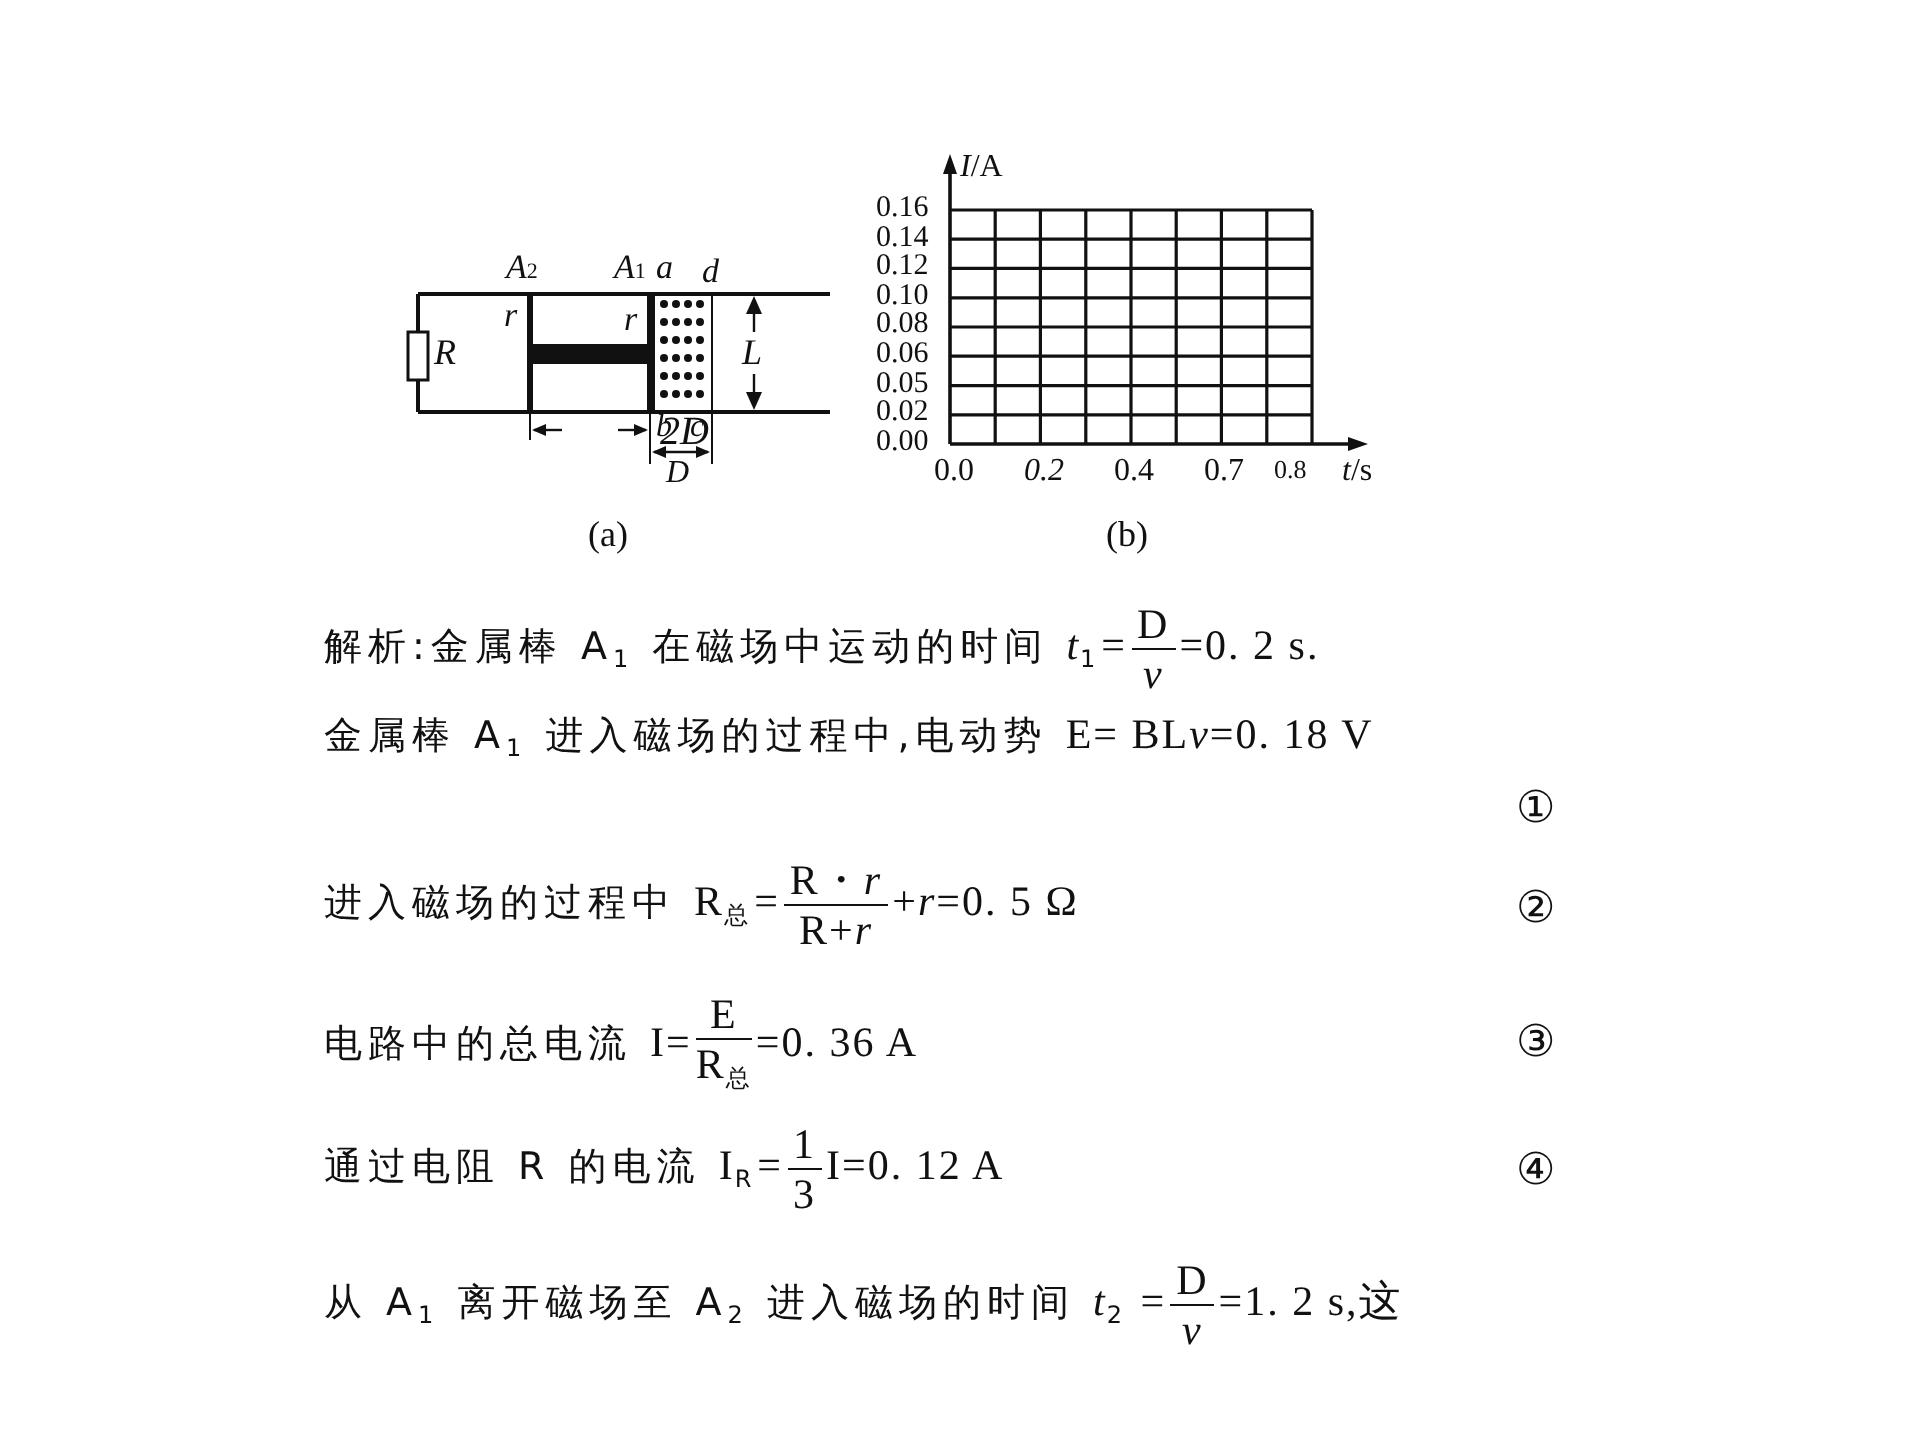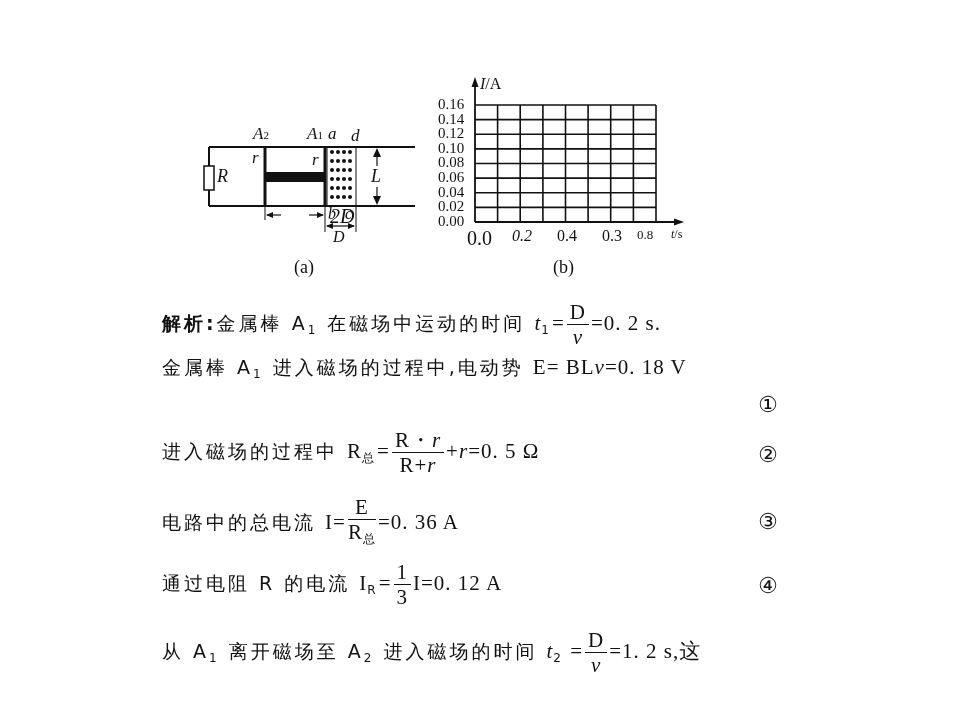--- a/index.html
+++ b/index.html
@@ -8,21 +8,21 @@
   .abs { position:absolute; }
   .serif { font-family:"Liberation Serif", "DejaVu Serif", serif; }
   .it { font-style:italic; }
   .line { position:absolute; left:162px; font-size:19px; letter-spacing:3px; white-space:nowrap; font-family:"DejaVu Sans", sans-serif; }
   .math { font-family:"Liberation Serif", serif; letter-spacing:1px; font-size:21px; }
   .frac { display:inline-block; vertical-align:middle; text-align:center; margin:0 2px; }
   .frac .num { display:block; border-bottom:1.5px solid #111; padding:0 3px; line-height:24px; }
   .frac .den { display:block; line-height:24px; }
   .sub { font-size:12px; vertical-align:-4px; }
   .circ { position:absolute; left:758px; font-size:22px; font-family:"DejaVu Sans", sans-serif; }
-  .bold { font-weight:bold;text-align:right; }
+  .bold { font-weight:normal;text-align:right; }
 </style>
 </head>
 <body>
 
 <div class="abs" style="left:195px;top:120px;width:220px;height:160px;">
   <svg width="220" height="160" viewBox="0 0 220 160">
 
     <line x1="14" y1="27" x2="220" y2="27" stroke="#111" stroke-width="2"></line>
     <line x1="14" y1="86" x2="220" y2="86" stroke="#111" stroke-width="2"></line>
 
@@ -126,31 +126,31 @@
   </svg>
   <span class="abs serif" style="left:50px;top:0px;font-size:16px;"><span class="it">I</span>/A</span>
   
   <div class="abs serif" style="left:8px;top:22px;font-size:15px;line-height:14.6px;text-align:left;width:34px;">
     <div>0.16</div>
     <div>0.14</div>
     <div>0.12</div>
     <div>0.10</div>
     <div>0.08</div>
     <div>0.06</div>
-    <div>0.04</div>
+    <div>0.05</div>
     <div>0.02</div>
     <div>0.00</div>
   </div>
   
-  <span class="abs serif" style="left:37px;top:152px;font-size:20px;">0.0</span>
+  <span class="abs serif" style="left:37px;top:152px;font-size:16px;">0.0</span>
   <span class="abs serif" style="left:82px;top:152px;font-size:16px;font-style:italic;">0.2</span>
   <span class="abs serif" style="left:127px;top:152px;font-size:16px;">0.4</span>
-  <span class="abs serif" style="left:172px;top:152px;font-size:16px;">0.3</span>
+  <span class="abs serif" style="left:172px;top:152px;font-size:16px;">0.7</span>
   <span class="abs serif" style="left:207px;top:152px;font-size:13px;">0.8</span>
-  <span class="abs serif" style="left:241px;top:152px;font-size:12px;"><span class="it">t</span>/s</span>
+  <span class="abs serif" style="left:241px;top:152px;font-size:16px;"><span class="it">t</span>/s</span>
   <span class="abs serif" style="left:123px;top:182px;font-size:18px;">(b)</span>
 </div>
 
 <div class="line" style="top:300px;">
   <span class="bold">解析</span><span class="bold">:</span><span>金属棒 A</span><span class="sub">1</span><span> 在磁场中运动的时间 </span><span class="math it">t</span><span class="sub">1</span><span class="math">=</span><span class="frac math"><span class="num">D</span><span class="den it">v</span></span><span class="math">=0. 2 s.</span>
 </div>
 
 <div class="line" style="top:355px;">
   <span>金属棒 A</span><span class="sub">1</span><span> 进入磁场的过程中,电动势 </span><span class="math">E= BL</span><span class="math it">v</span><span class="math">=0. 18 V</span>
 </div>

